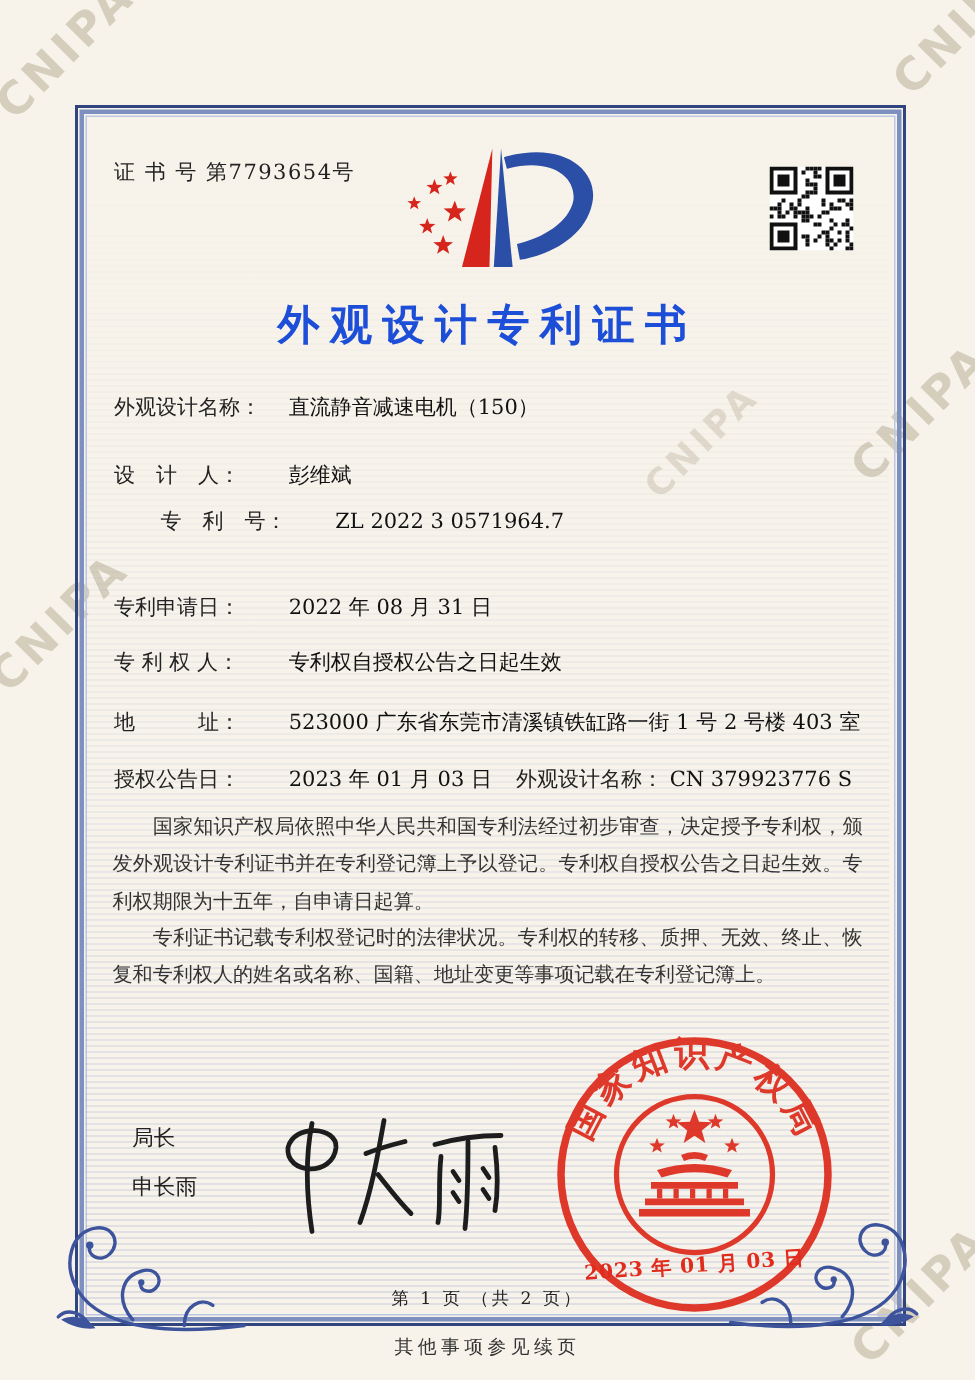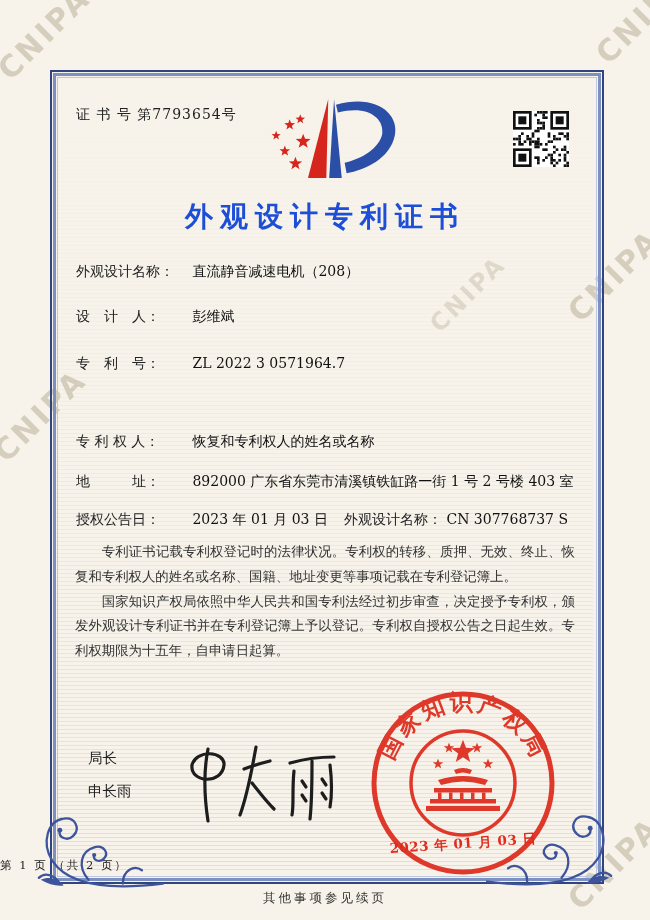--- a/index.html
+++ b/index.html
@@ -46,21 +46,21 @@
   .sig-title{position:absolute;left:88px;top:749px;font-size:14.5px;z-index:3;text-align:center;}
   .sig-name{position:absolute;left:88px;top:782px;font-size:14.5px;z-index:3;}
   .sig-script{position:absolute;left:178px;top:735px;z-index:4;}
   
   .seal{position:absolute;left:368px;top:688px;z-index:5;opacity:0.93;}
   .seal-date{
     position:absolute;left:372px;top:835px;width:182px;text-align:center;z-index:6;
     color:#e02b1d;font-weight:bold;font-size:13.5px;letter-spacing:0.5px;transform:rotate(-4deg);
   }
   
-  .page-no{position:absolute;left:0;top:858px;width:100%;text-align:left;font-size:11.5px;letter-spacing:2px;z-index:3;}
+  .page-no{position:absolute;left:0;top:858px;width:100%;text-align:center;font-size:11.5px;letter-spacing:2px;z-index:3;}
   .footer-note{position:absolute;left:0;top:890px;width:100%;text-align:center;font-size:12.5px;letter-spacing:3px;color:#333;z-index:3;}
   
   .flourish{position:absolute;z-index:4;}
   .flourish.bl{left:28px;top:792px;}
   .flourish.br{left:482px;top:790px;transform:scaleX(-1);}
 </style>
 </head>
 <body>
 
 <div class="cert-page">
@@ -196,52 +196,56 @@
       <rect x="53.33333333333333" y="26.666666666666664" width="2.6666666666666665" height="2.6666666666666665" fill="#111"></rect>
       <rect x="53.33333333333333" y="40" width="2.6666666666666665" height="2.6666666666666665" fill="#111"></rect>
       <rect x="53.33333333333333" y="50.666666666666664" width="2.6666666666666665" height="2.6666666666666665" fill="#111"></rect>
       <rect x="53.33333333333333" y="53.33333333333333" width="2.6666666666666665" height="2.6666666666666665" fill="#111"></rect>
     </svg>
 
   <div class="title">外观设计专利证书</div>
 
   <div class="field-row" style="top:263px;">
     <span class="lbl">外观设计名称：</span>
-    <span class="val">直流静音减速电机（208）</span>
+    <span class="val">直流静音减速电机（150）</span>
   </div>
   <div class="field-row" style="top:308px;">
     <span class="lbl">设　计　人：</span>
     <span class="val">彭维斌</span>
   </div>
-  <div class="field-row" style="top:355px;">
+  <div class="field-row" style="top:339px;margin-left:31px;">
     <span class="lbl">专　利　号：</span>
     <span class="val">ZL 2022 3 0571964.7</span>
   </div>
+  <div class="field-row" style="top:396px;">
+    <span class="lbl">专利申请日：</span>
+    <span class="val">2022 年 08 月 31 日</span>
+  </div>
   <div class="field-row" style="top:433px;">
     <span class="lbl">专 利 权 人：</span>
-    <span class="val">恢复和专利权人的姓名或名称</span>
+    <span class="val">专利权自授权公告之日起生效</span>
   </div>
   <div class="field-row" style="top:473px;">
     <span class="lbl">地　　　址：</span>
-    <span class="val">892000 广东省东莞市清溪镇铁缸路一街 1 号 2 号楼 403 室</span>
+    <span class="val">523000 广东省东莞市清溪镇铁缸路一街 1 号 2 号楼 403 室</span>
   </div>
   <div class="field-row" style="top:511px;">
     <span>
       <span class="lbl">授权公告日：</span>
       <span class="val">2023 年 01 月 03 日</span>
     </span>
     <span class="field-inline2">
       <span class="lbl" style="min-width:0;">外观设计名称：</span>
-      <span class="val">CN 307768737 S</span>
+      <span class="val">CN 379923776 S</span>
     </span>
   </div>
 
   <div class="paras">
+    <p>国家知识产权局依照中华人民共和国专利法经过初步审查，决定授予专利权，颁发外观设计专利证书并在专利登记簿上予以登记。专利权自授权公告之日起生效。专利权期限为十五年，自申请日起算。</p>
     <p>专利证书记载专利权登记时的法律状况。专利权的转移、质押、无效、终止、恢复和专利权人的姓名或名称、国籍、地址变更等事项记载在专利登记簿上。</p>
-    <p>国家知识产权局依照中华人民共和国专利法经过初步审查，决定授予专利权，颁发外观设计专利证书并在专利登记簿上予以登记。专利权自授权公告之日起生效。专利权期限为十五年，自申请日起算。</p>
   </div>
 
   <div class="sig-title">局长</div>
   <div class="sig-name">申长雨</div>
   <svg class="sig-script" width="170" height="95" viewBox="0 0 170 95">
     <g fill="none" stroke="#1d1d1d" stroke-width="3.2" stroke-linecap="round">
       <path d="M30,14 C26,34 26,60 30,86"></path>
       <path d="M14,30 C12,48 44,50 46,30 C47,16 18,14 14,30"></path>
       <path d="M78,12 C74,34 70,58 62,80"></path>
       <path d="M66,34 C76,30 84,28 92,26"></path>

